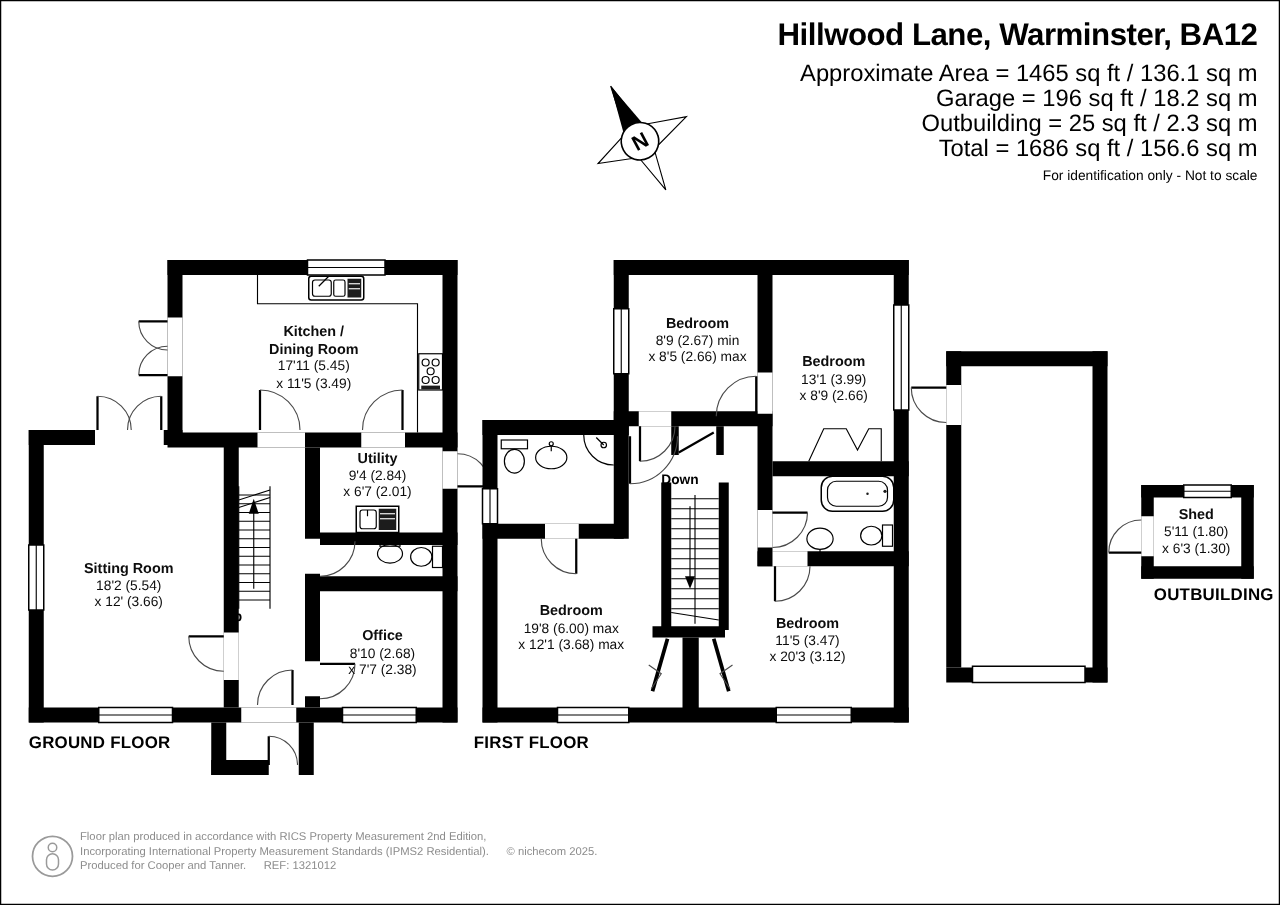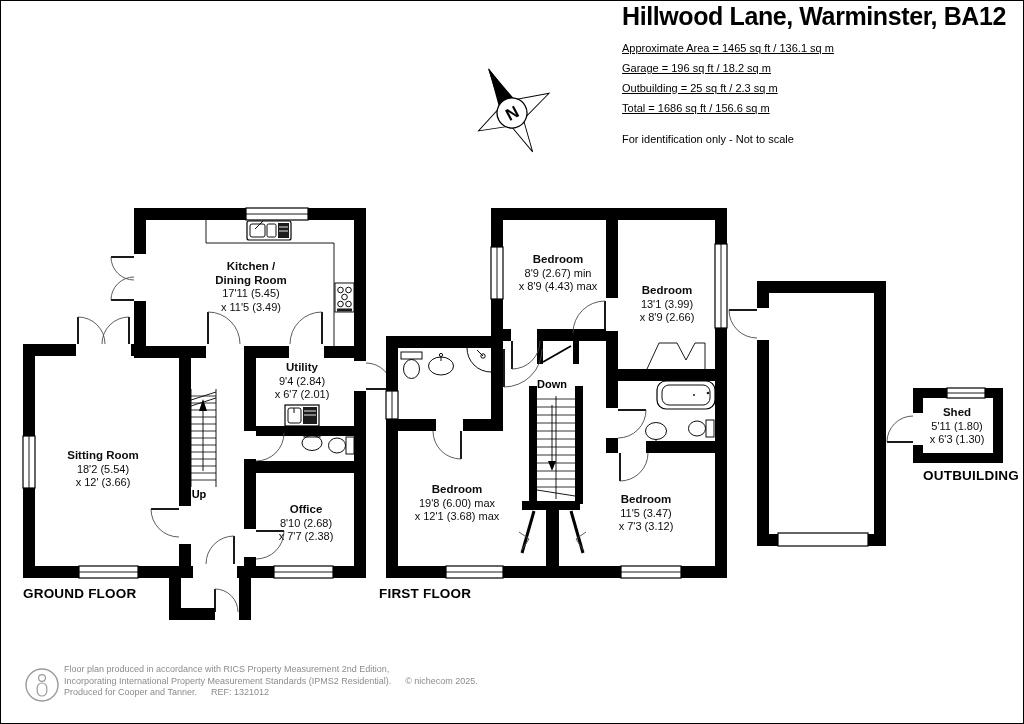--- a/index.html
+++ b/index.html
@@ -20,27 +20,27 @@
   .fix{fill:#fff;stroke:#000;stroke-width:1.2;}
   .fixthin{fill:none;stroke:#000;stroke-width:0.95;}
   .dark{fill:#1c1c1c;}
   .thin{fill:none;stroke:#000;stroke-width:0.9;}
   .step{fill:none;stroke:#000;stroke-width:0.8;}
   .wline{stroke:#fff;stroke-width:0.9;}
   
   .room-label{position:absolute;text-align:center;line-height:13.5px;font-size:11px;color:#0d0d0d;}
   .room-label .rname{font-weight:bold;font-size:11.5px;}
   .floor-label{position:absolute;font-weight:bold;font-size:13.5px;color:#000;letter-spacing:.2px;}
-  .stair-label{position:absolute;font-weight:bold;font-size:11px;color:#000;text-align:center;}
+  .stair-label{position:absolute;font-weight:bold;font-size:11px;color:#000;}
   
-  .header{position:absolute;top:1px;right:17px;text-align:left;}
+  .header{position:absolute;top:13px;right:17px;text-align:right;}
   .header .title{font-size:25px;font-weight:bold;color:#000;letter-spacing:-0.4px;}
-  .header .area-line{font-size:11px;line-height:20px;color:#000;text-decoration:underline;}
+  .header .area-line{font-size:19px;line-height:20px;color:#000;}
   .header .area-block{margin-top:7px;}
-  .header .note{font-size:11px;margin-top:15px;color:#000;}
+  .header .note{font-size:11px;margin-top:5px;color:#000;}
   
   .footer{position:absolute;left:63px;top:663px;font-size:9px;line-height:11.5px;color:#8c8c8c;}
   .footer .sep{display:inline-block;width:14px;}
 </style>
 </head>
 <body>
 
 <div class="canvas">
 
   <svg class="plan" width="1024" height="724" viewBox="0 0 1024 724">
@@ -332,39 +332,39 @@
 
   <div class="room-label" style="left:240px;top:502px;width:130px">
     <div class="rname">Office</div>
     <div>8'10 (2.68)</div>
     <div>x 7'7 (2.38)</div>
   </div>
 
   <div class="room-label" style="left:491px;top:252px;width:132px">
     <div class="rname">Bedroom</div>
     <div>8'9 (2.67) min</div>
-    <div>x 8'9 (4.43) max</div>
+    <div>x 8'5 (2.66) max</div>
   </div>
 
   <div class="room-label" style="left:601px;top:283px;width:130px">
     <div class="rname">Bedroom</div>
     <div>13'1 (3.99)</div>
     <div>x 8'9 (2.66)</div>
   </div>
 
   <div class="room-label" style="left:390px;top:482px;width:132px">
     <div class="rname">Bedroom</div>
     <div>19'8 (6.00) max</div>
     <div>x 12'1 (3.68) max</div>
   </div>
 
   <div class="room-label" style="left:580px;top:492px;width:130px">
     <div class="rname">Bedroom</div>
     <div>11'5 (3.47)</div>
-    <div>x 7'3 (3.12)</div>
+    <div>x 20'3 (3.12)</div>
   </div>
 
 
   <div class="room-label" style="left:891px;top:405px;width:130px">
     <div class="rname">Shed</div>
     <div>5'11 (1.80)</div>
     <div>x 6'3 (1.30)</div>
   </div>
 
   <div class="stair-label" style="left:178px;top:487px;width:40px">Up</div>

